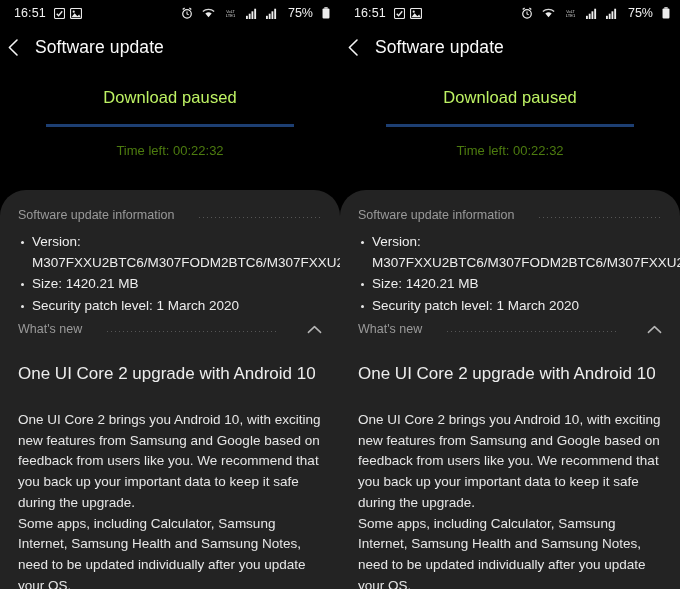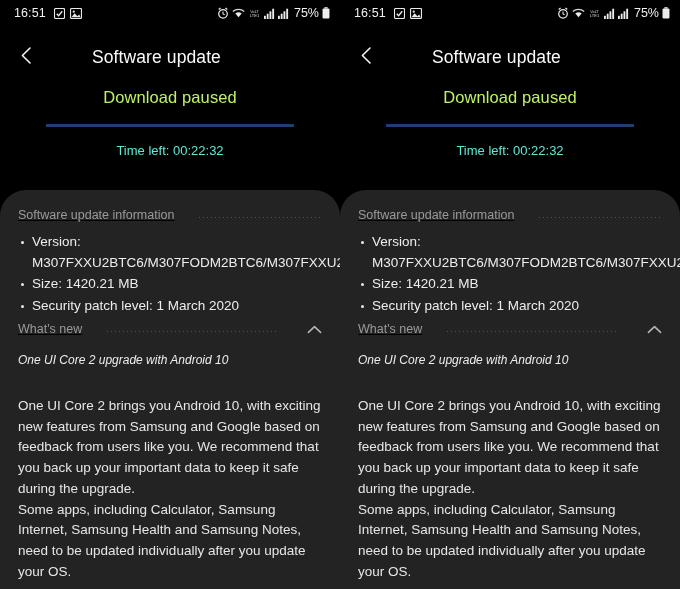--- a/index.html
+++ b/index.html
@@ -20,30 +20,28 @@
   
   .statusbar {
     height:26px;
     display:flex; align-items:center;
     padding:0 10px 0 14px;
     color:#e9e9e9;
   }
   .sb-time { font-size:12.5px; letter-spacing:.1px; color:#f0f0f0; }
   .sb-left-icons { display:flex; align-items:center; gap:5px; margin-left:8px; }
   .sb-spacer { flex:1; }
-  .sb-right { display:flex; align-items:center; gap:3px; }
+  .sb-right { display:flex; align-items:center; gap:9px; }
   .sb-batt-txt { font-size:12.5px; margin-left:2px; color:#f0f0f0; }
   .ic { display:block; }
 
   
   .appbar {
     height:42px;
-    display:flex; align-items:flex-end;
-    padding-left:13px;
-    gap:44px;
+    display:flex; align-items:center;
   }
   .back-btn {
     width:26px; height:26px;
     display:flex; align-items:center; justify-content:center;
     cursor:pointer;
   }
   .page-title {
     font-size:17.5px;
     color:#fafafa;
     margin-left:9px;
@@ -66,38 +64,37 @@
   }
   .pbar-fill {
     position:absolute; left:0; top:0; bottom:0;
     width:100%;
     background:#1d3f73;
   }
   .time-left {
     margin-top:16px;
     text-align:center;
     font-size:13px;
-    color:#5eead4;
+    color:#4d7c0f;
   }
 
   
   .card {
     position:absolute;
     left:0; right:0;
     top:190px; bottom:0;
     background:#232323;
     border-radius:26px 26px 0 0;
     padding:16px 18px 0 18px;
     overflow:hidden;
   }
   .sec-head {
     display:flex; align-items:center;
     gap:25px;
     height:18px;
-    text-decoration:underline;
   }
   .sec-head .lbl {
     font-size:12.5px;
     color:#9a9a9a;
     white-space:nowrap;
   }
   .dots {
     flex:1;
     height:1px;
     background-image:repeating-linear-gradient(to right,#555 0,#555 1px,transparent 1px,transparent 4px);
@@ -119,25 +116,24 @@
     position:absolute;
     left:3px; top:9px;
     width:3px; height:3px;
     border-radius:50%;
     background:#e8e8e8;
   }
 
   .whats-new-head { margin-top:4px; }
 
   .wn-title {
-    margin-top:12px;
-    font-size:12px;
+    margin-top:26px;
+    font-size:17px;
     color:#ededed;
     line-height:20px;
-    font-style:italic;
   }
   .wn-body {
     margin-top:26px;
     font-size:13.5px;
     color:#e6e6e6;
     line-height:20.7px;
     white-space:pre-line;
   }
 </style>
 </head>

